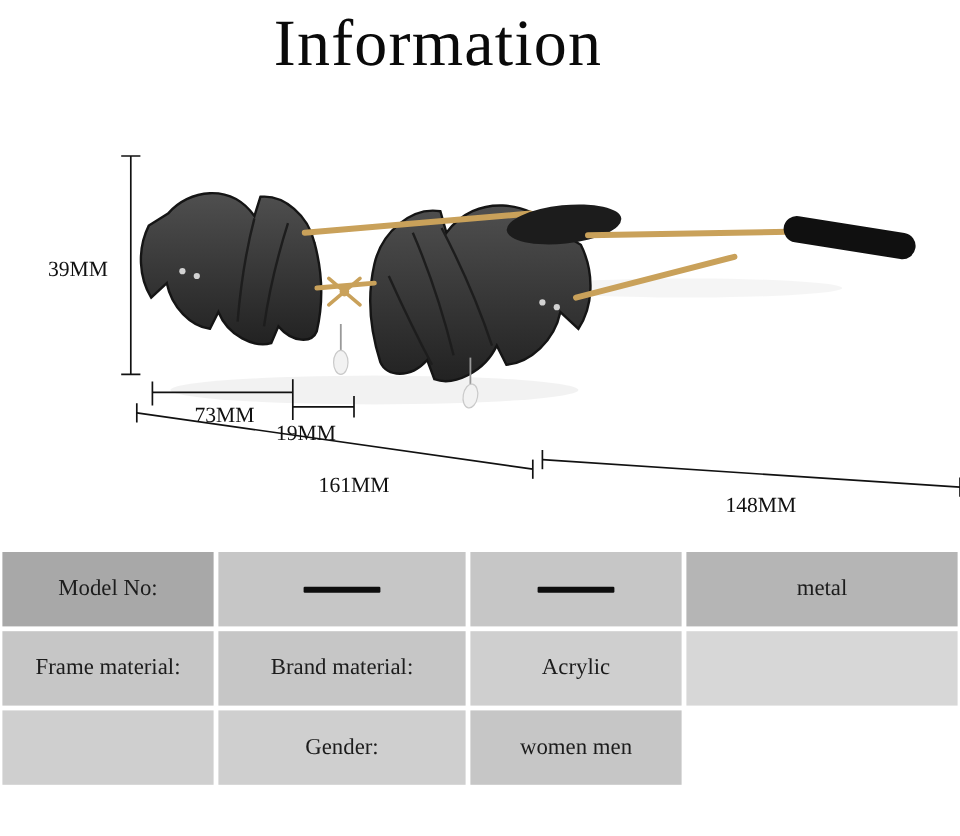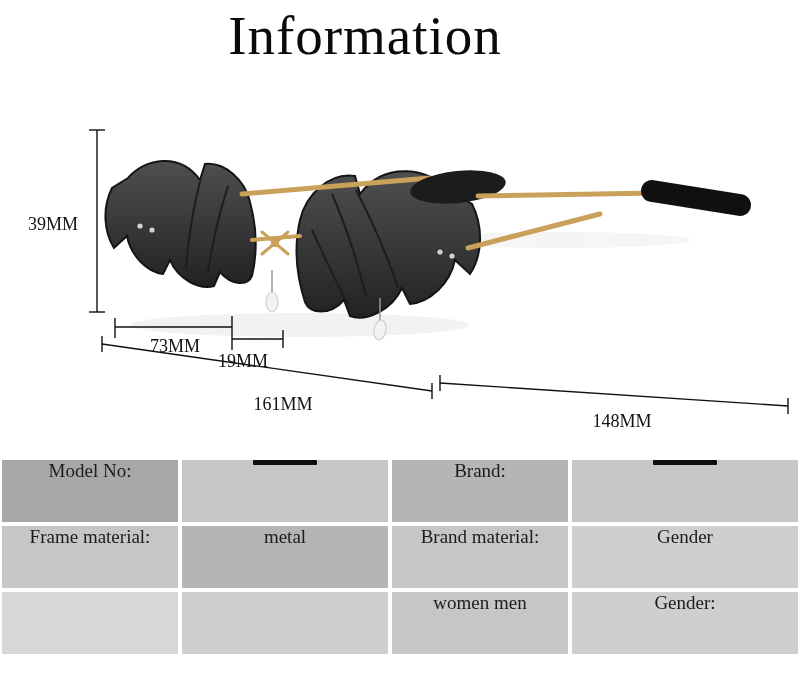--- a/index.html
+++ b/index.html
@@ -2,27 +2,27 @@
 <html><head>
 <meta charset="utf-8">
 <style>
   html,body{margin:0;padding:0;background:#ffffff;}
   .page{position:relative;width:800px;height:697px;background:#ffffff;overflow:hidden;
         font-family:"Liberation Serif",serif;color:#111;text-decoration:underline;}
 
   .title{position:absolute;top:4px;left:-35px;width:800px;text-align:center;
          font-size:55px;font-weight:500;letter-spacing:1px;color:#0a0a0a;}
 
-  .figure{position:absolute;top:90px;left:0;width:640px;height:365px;}
+  .figure{position:absolute;top:90px;left:12px;width:640px;height:365px;}
   svg text{font-family:"Liberation Serif",serif;font-size:18px;fill:#111;}
 
   .spec-table{position:absolute;top:460px;left:2px;width:796px;
               display:grid;grid-template-columns:176px 206px 176px 1fr;
               grid-auto-rows:62px;gap:4px;}
-  .cell{display:flex;justify-content:center;
+  .cell{display:flex;align-items:center;justify-content:center;
         font-size:19px;color:#1c1c1c;}
   .sA{background:#a8a8a8}
   .sB{background:#b5b5b5}
   .sC{background:#c6c6c6}
   .sD{background:#cfcfcf}
   .sE{background:#d7d7d7}
   .dash{display:inline-block;width:64px;height:5px;background:#0d0d0d;border-radius:1px;}
 </style>
 </head>
 <body>
@@ -124,47 +124,44 @@
   </div>
 
   <div class="spec-table">
 
     <div class="cell sA">
         <span>Model No:</span>
       </div>
     <div class="cell sC">
         <span class="dash"></span>
       </div>
-    <div class="cell sB">
-        <span>Brand:</span>
-      </div>
     <div class="cell sC">
         <span class="dash"></span>
       </div>
 
+    <div class="cell sB">
+        <span>metal</span>
+      </div>
     <div class="cell sC">
         <span>Frame material:</span>
-      </div>
-    <div class="cell sB">
-        <span>metal</span>
       </div>
     <div class="cell sC">
         <span>Brand material:</span>
       </div>
     <div class="cell sD">
-        <span>Gender</span>
+        <span>Acrylic</span>
       </div>
 
     <div class="cell sE">
         <span></span>
       </div>
     <div class="cell sD">
         <span></span>
       </div>
+    <div class="cell sD">
+        <span>Gender:</span>
+      </div>
     <div class="cell sC">
         <span>women men</span>
-      </div>
-    <div class="cell sD">
-        <span>Gender:</span>
       </div>
   </div>
 
 </div>
 
 </body></html>

